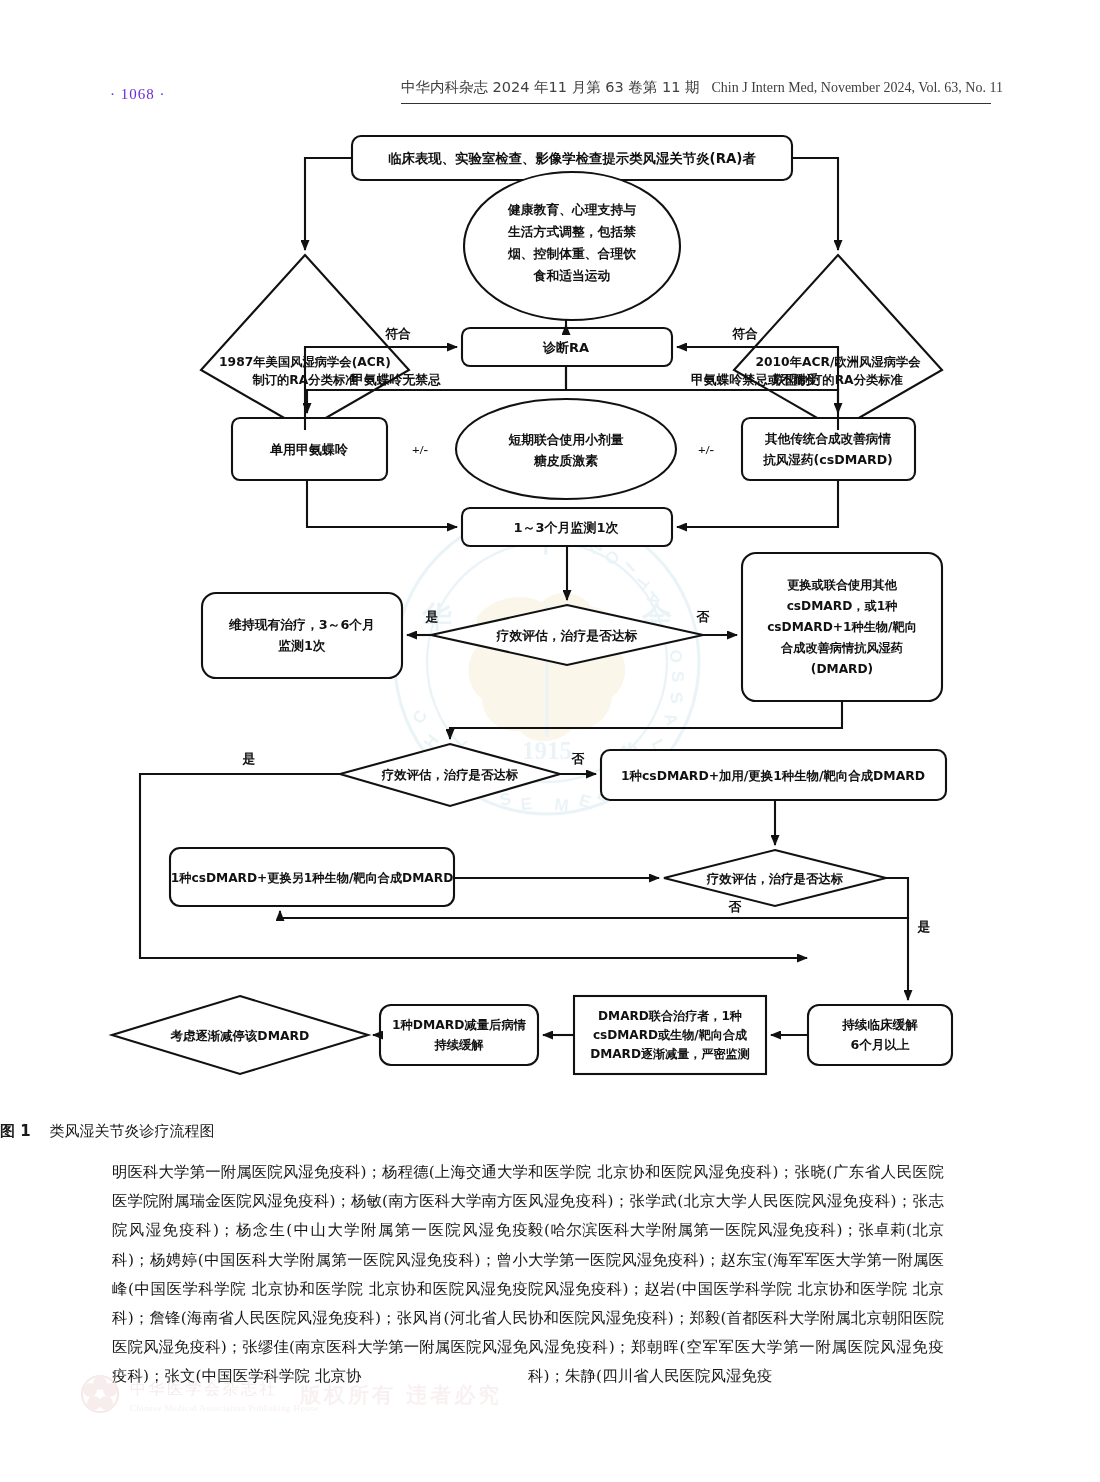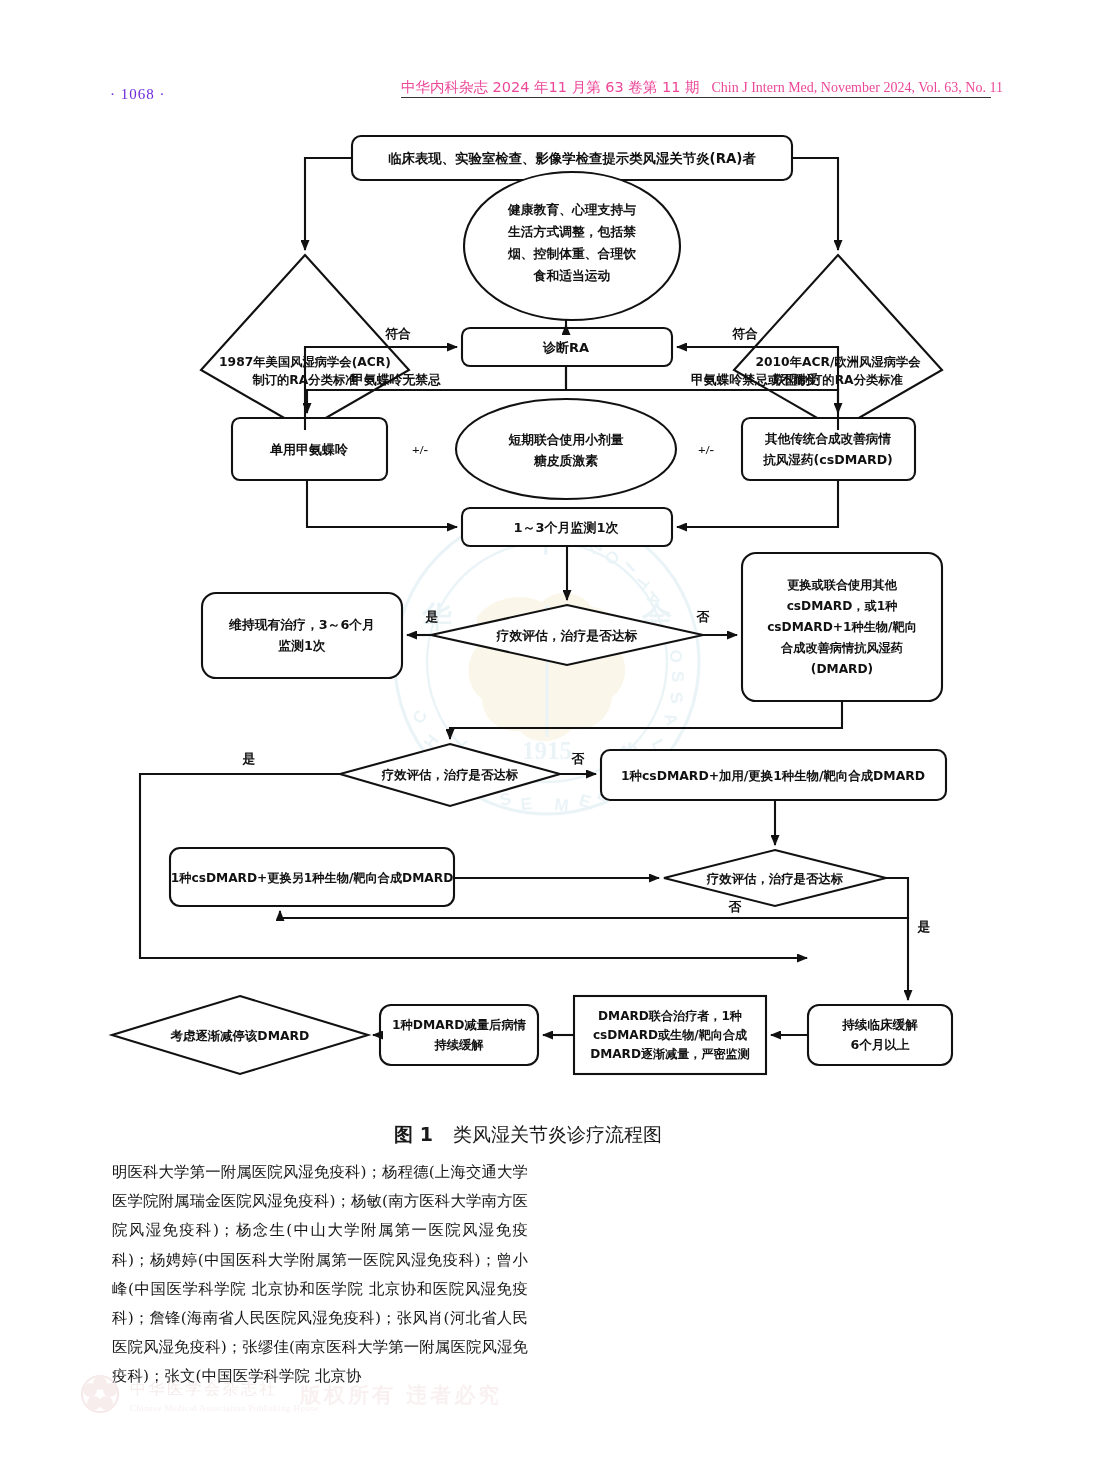--- a/index.html
+++ b/index.html
@@ -19,23 +19,24 @@
   }
   .folio {
     position:absolute; left:110px; top:8px;
     font-size:15px; letter-spacing:1px; color:#6d28d9;
     font-family:"Liberation Serif", serif;
   }
   .running-head {
     position:absolute; left:401px; top:0px; width:590px;
     text-align:center;
     border-bottom:1.2px solid #333;
+    padding-bottom:6px;
     font-size:15.5px;
     white-space:nowrap;
-    color:#ec4899;
+    color:#404040;
   }
   .running-head .cn { font-family:"DejaVu Sans", sans-serif; font-size:14.5px; }
   .running-head .en { font-family:"Liberation Serif", serif; font-size:14px; margin-left:12px; }
 
   
   .wm-seal {
     position:absolute; left:382px; top:497px; width:330px; height:330px;
     opacity:0.30; pointer-events:none;
   }
   .wm-bottom {
@@ -43,21 +44,21 @@
     opacity:0.40; pointer-events:none;
   }
 
   
   .flow { position:absolute; left:0; top:108px; width:1100px; height:1000px; }
   .flow svg { display:block; }
 
   
   .caption {
     position:absolute; left:0; top:1122px; width:1056px;
-    text-align:center; font-size:19px;
+    text-align:left; font-size:15px;
     font-family:"DejaVu Sans", sans-serif;
   }
   .caption .cap-num { font-weight:bold; }
   .caption .cap-txt { margin-left:14px; }
 
   
   .body-cols {
     position:absolute; left:112px; top:1158px; width:876px;
     display:flex; 
   }
@@ -290,20 +291,21 @@
 </svg>
 </div>
 
 <div class="caption">
   <span class="cap-num">图 1</span>
   <span class="cap-txt">类风湿关节炎诊疗流程图</span>
 </div>
 
 <div class="body-cols">
   <div class="col">明医科大学第一附属医院风湿免疫科)；杨程德(上海交通大学医学院附属瑞金医院风湿免疫科)；杨敏(南方医科大学南方医院风湿免疫科)；杨念生(中山大学附属第一医院风湿免疫科)；杨娉婷(中国医科大学附属第一医院风湿免疫科)；曾小峰(中国医学科学院 北京协和医学院 北京协和医院风湿免疫科)；詹锋(海南省人民医院风湿免疫科)；张风肖(河北省人民医院风湿免疫科)；张缪佳(南京医科大学第一附属医院风湿免疫科)；张文(中国医学科学院 北京协</div>
+  <div class="col">和医学院 北京协和医院风湿免疫科)；张晓(广东省人民医院风湿免疫科)；张学武(北京大学人民医院风湿免疫科)；张志毅(哈尔滨医科大学附属第一医院风湿免疫科)；张卓莉(北京大学第一医院风湿免疫科)；赵东宝(海军军医大学第一附属医院风湿免疫科)；赵岩(中国医学科学院 北京协和医学院 北京协和医院风湿免疫科)；郑毅(首都医科大学附属北京朝阳医院风湿免疫科)；郑朝晖(空军军医大学第一附属医院风湿免疫科)；朱静(四川省人民医院风湿免疫</div>
 </div>
 
 <div class="wm-bottom">
   <svg width="420" height="52" viewBox="0 0 420 52">
     <g>
       <circle cx="22" cy="22" r="18" fill="none" stroke="#e9c9c9" stroke-width="2.2"></circle>
       <circle cx="22" cy="11" r="7" fill="#f0d4d4"></circle>
       <circle cx="32" cy="18" r="7" fill="#f0d4d4"></circle>
       <circle cx="28" cy="31" r="7" fill="#f0d4d4"></circle>
       <circle cx="16" cy="31" r="7" fill="#f0d4d4"></circle>

